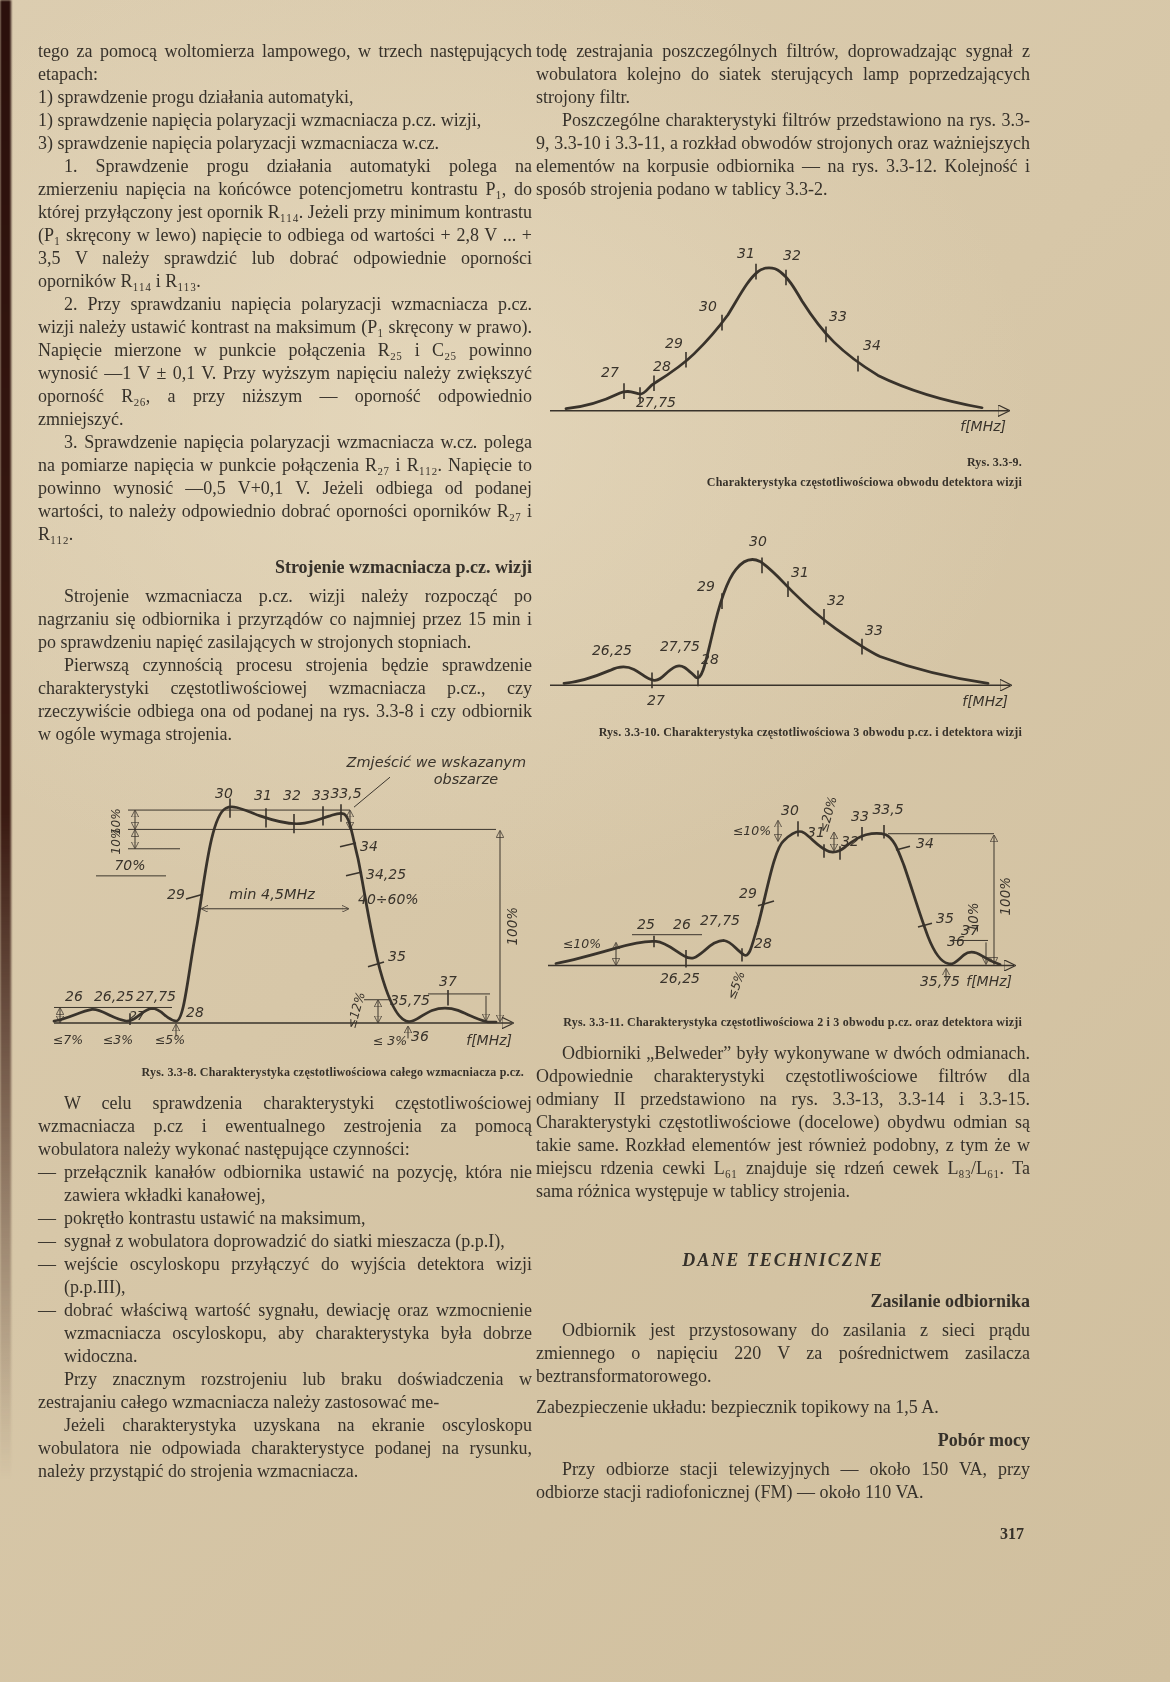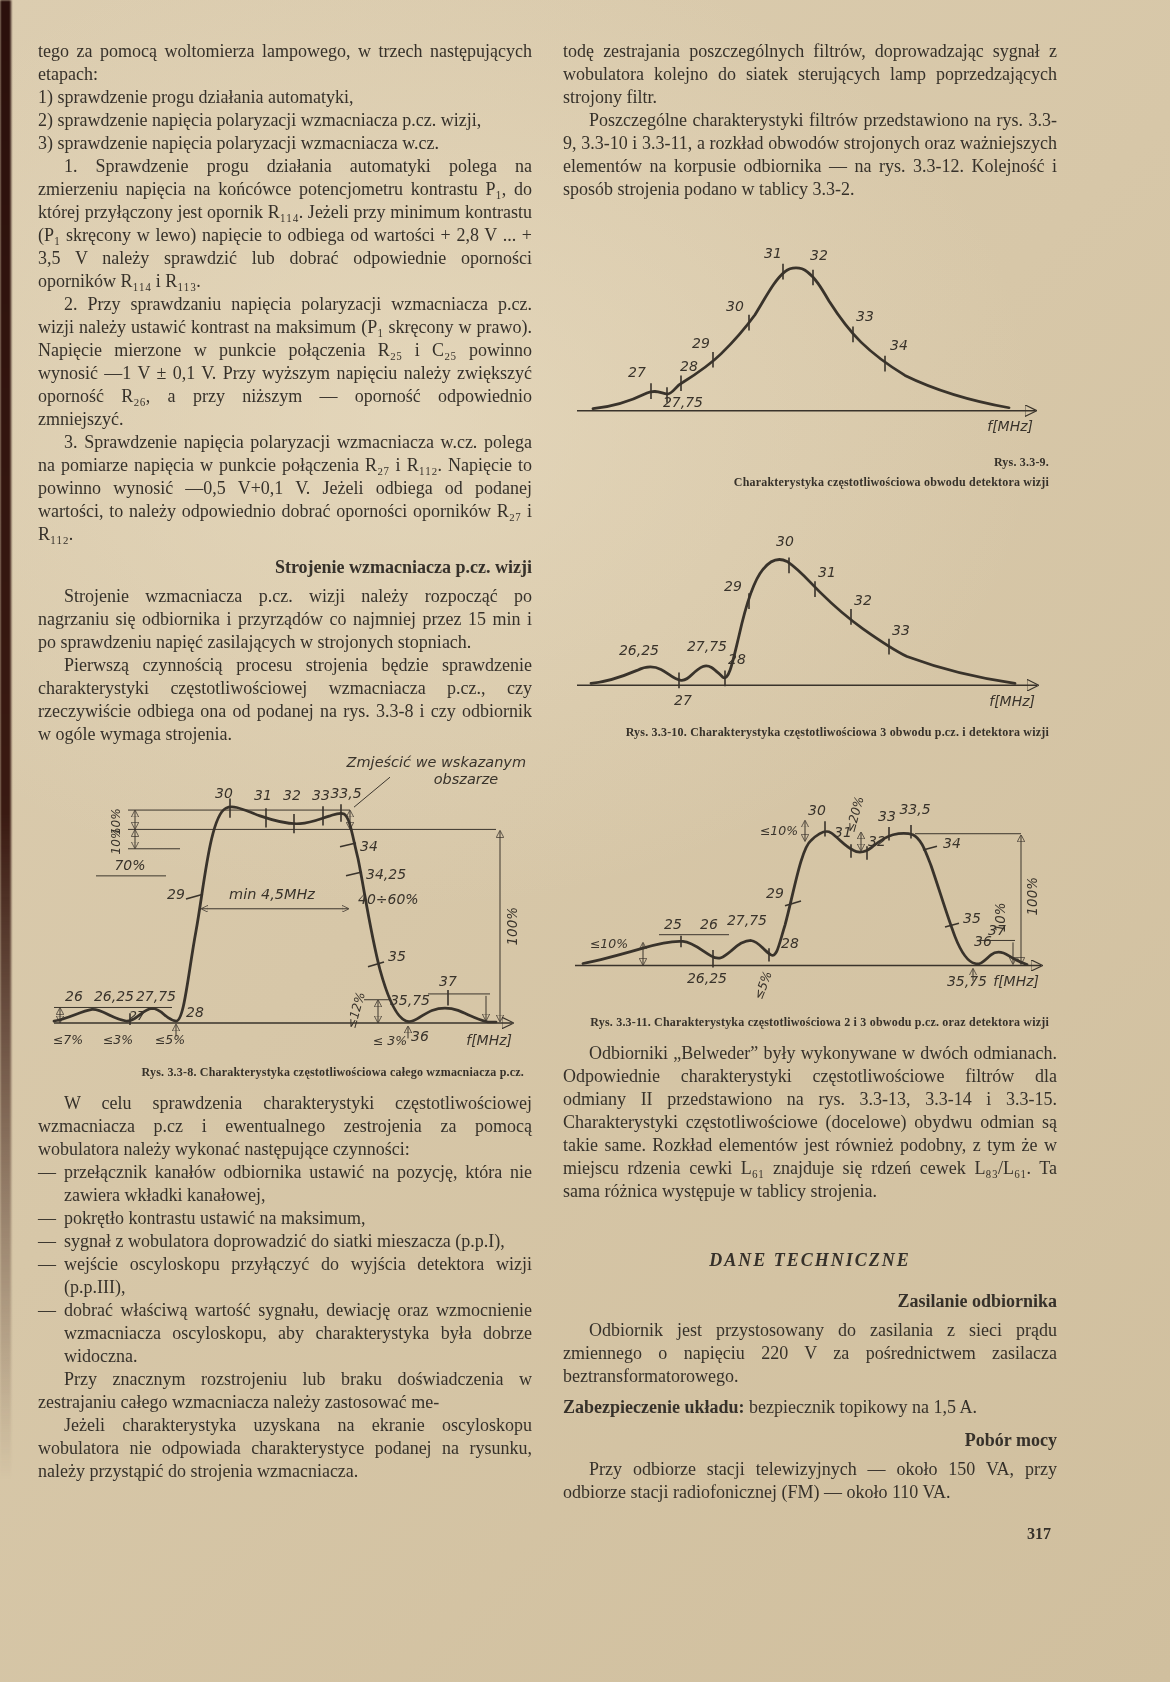--- a/index.html
+++ b/index.html
@@ -13,52 +13,52 @@
     font-family:"Liberation Serif", serif;
     color:#36312a;
   }
   .gutter{
     position:absolute;left:0;top:0;width:11px;height:1480px;
     background:linear-gradient(to bottom,#2b100c 0%,#3a1a12 55%,rgba(58,26,18,0) 100%);
     filter:blur(1px);
   }
   .col{position:absolute;top:40px;width:494px;font-size:18px;line-height:23px;text-align:justify;}
   .col-left{left:38px;}
-  .col-right{left:563px;}
+  .col-right{left:536px;}
   p{margin:0;}
   .ind{text-indent:26px;}
   .numitem{padding-left:30px;text-indent:-30px;margin:0;}
   .dashitem{position:relative;padding-left:26px;margin:0;}
   .dashitem .mark{position:absolute;left:0;top:0;}
   .subhead{font-weight:bold;margin:10px 0 6px 0;text-align:right;}
   .centerhead{font-weight:bold;text-align:center;letter-spacing:2px;margin:46px 0 18px 0;font-style:italic;}
   .figwrap{margin:6px 0 0 0;}
   .figcap{font-weight:bold;text-align:right;font-size:12px;line-height:20px;margin:4px 8px 10px 8px;letter-spacing:.2px;}
-  .boldlead{font-weight:bold;}
+  .boldlead{font-weight:normal;}
   .pageno{font-weight:bold;font-size:16px;text-align:right;margin-top:18px;padding-right:6px;}
   svg text{font-family:"DejaVu Sans", sans-serif;font-style:italic;fill:#39332b;}
   svg .num{font-size:14px;}
   svg .sm{font-size:12.5px;}
   svg .note{font-size:14.5px;}
   svg path,svg line{stroke:#39332b;fill:none;}
   svg .curve{stroke-width:2.8;stroke-linecap:round;}
   svg .axis{stroke-width:1.6;}
   svg .thin{stroke-width:1;}
   svg .tick{stroke-width:1.6;}
 </style>
 </head>
 <body>
 
 <div class="page">
   <div class="gutter"></div>
 
   <div class="col col-left">
     <p>tego za pomocą woltomierza lampowego, w trzech następujących etapach:</p>
     <p class="numitem">1) sprawdzenie progu działania automatyki,</p>
-    <p class="numitem">2) sprawdzenie napięcia polaryzacji wzmacniacza p.cz. wizji,</p>
+    <p class="numitem">1) sprawdzenie napięcia polaryzacji wzmacniacza p.cz. wizji,</p>
     <p class="numitem">3) sprawdzenie napięcia polaryzacji wzmacniacza w.cz.</p>
     <p class="ind">1. Sprawdzenie progu działania automatyki polega na zmierzeniu napięcia na końcówce potencjometru kontrastu P₁, do której przyłączony jest opornik R₁₁₄. Jeżeli przy minimum kontrastu (P₁ skręcony w lewo) napięcie to odbiega od wartości + 2,8 V ... + 3,5 V należy sprawdzić lub dobrać odpowiednie oporności oporników R₁₁₄ i R₁₁₃.</p>
     <p class="ind">2. Przy sprawdzaniu napięcia polaryzacji wzmacniacza p.cz. wizji należy ustawić kontrast na maksimum (P₁ skręcony w prawo). Napięcie mierzone w punkcie połączenia R₂₅ i C₂₅ powinno wynosić —1 V ± 0,1 V. Przy wyższym napięciu należy zwiększyć oporność R₂₆, a przy niższym — oporność odpowiednio zmniejszyć.</p>
     <p class="ind">3. Sprawdzenie napięcia polaryzacji wzmacniacza w.cz. polega na pomiarze napięcia w punkcie połączenia R₂₇ i R₁₁₂. Napięcie to powinno wynosić —0,5 V+0,1 V. Jeżeli odbiega od podanej wartości, to należy odpowiednio dobrać oporności oporników R₂₇ i R₁₁₂.</p>
     <p class="subhead">Strojenie wzmacniacza p.cz. wizji</p>
     <p class="ind">Strojenie wzmacniacza p.cz. wizji należy rozpocząć po nagrzaniu się odbiornika i przyrządów co najmniej przez 15 min i po sprawdzeniu napięć zasilających w strojonych stopniach.</p>
     <p class="ind">Pierwszą czynnością procesu strojenia będzie sprawdzenie charakterystyki częstotliwościowej wzmacniacza p.cz., czy rzeczywiście odbiega ona od podanej na rys. 3.3-8 i czy odbiornik w ogóle wymaga strojenia.</p>
 
     <div class="figwrap">
       <svg width="492" height="300" viewBox="0 0 492 310" preserveAspectRatio="none">

